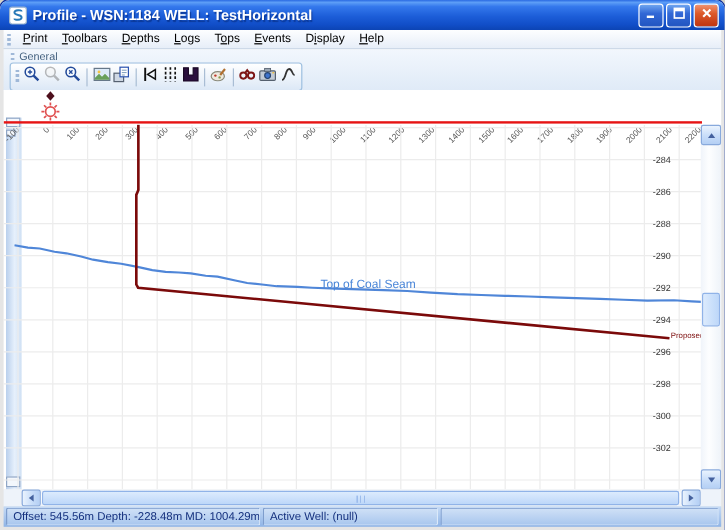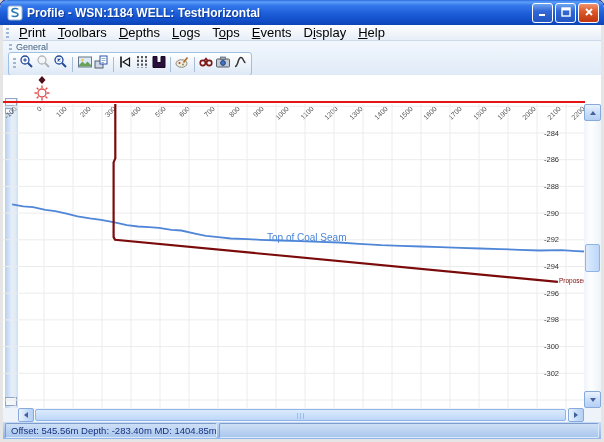--- a/index.html
+++ b/index.html
@@ -12,21 +12,21 @@
     display:flex;align-items:center;padding:0 5px;}
   .app-icon{width:16px;height:16px;margin:0 4px 0 2px;flex:0 0 auto;}
   .title-text{color:#fff;font-size:12px;font-weight:bold;text-shadow:1px 1px 1px #0a3796;flex:1;white-space:nowrap;overflow:hidden;}
   .winbtn{width:21px;height:20px;border:1px solid #fff;border-radius:3px;margin-left:2px;
     display:flex;align-items:center;justify-content:center;flex:0 0 auto;
     background:linear-gradient(180deg,#6ea5f0 0%,#3268d6 40%,#2458c4 90%);}
   .winbtn.close{background:linear-gradient(180deg,#f0926f 0%,#dd5a2a 40%,#c43a14 90%);}
   
   .menubar{position:absolute;left:3px;top:25px;width:598px;height:16px;
     background:linear-gradient(180deg,#fdfeff,#e7eef8);border-bottom:1px solid #cdd9e8;
-    display:flex;align-items:center;font-size:13px;color:#000;}
+    display:flex;align-items:center;font-size:10px;color:#000;}
   .grip{width:3px;height:10px;margin:0 4px 0 3px;
     background:repeating-linear-gradient(180deg,#9fb8d8 0 2px,transparent 2px 4px);}
   .menu-item{padding:1px 6px;cursor:default;}
   
   .rebar{position:absolute;left:3px;top:41px;width:598px;height:35px;
     background:linear-gradient(180deg,#f2f7fd,#dfeaf7);text-align:right;}
   .band-caption{position:absolute;left:3px;top:1px;display:flex;align-items:center;height:10px;}
   .band-caption .grip{height:7px;}
   .caption-text{font-size:9px;color:#44617f;}
   .toolbar{position:absolute;left:5px;top:11px;width:244px;height:24px;display:flex;align-items:center;
@@ -334,17 +334,18 @@
         <span class="tri left"></span>
       </div>
     <div class="hthumb"></div>
     <div class="sarrow" style="left:550px;">
         <span class="tri right"></span>
       </div>
   </div>
   <div class="scroll-corner"></div>
 
   <div class="statusbar">
-    <div class="spanel p2">Offset: 545.56m  Depth: -283.40m MD: 1404.85m</div>
+    <div class="spanel p2">Offset: 545.56m  Depth: -228.48m MD: 1004.29m</div>
+    <div class="spanel p3">Active Well: (null)</div>
     <div class="spanel fill"></div>
   </div>
 
 </div>
 
 </body></html>

